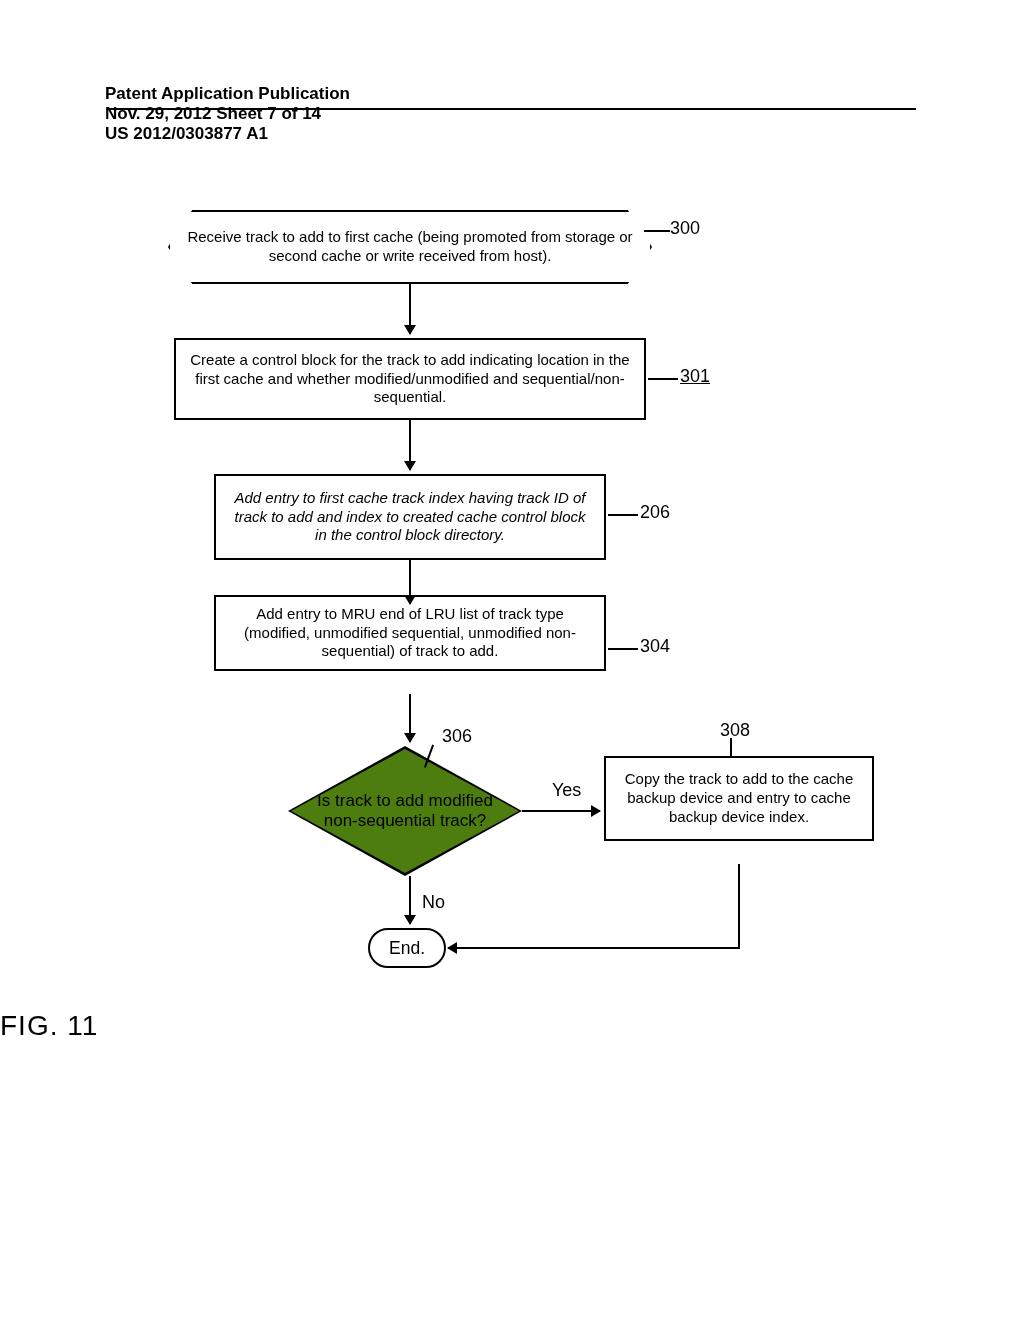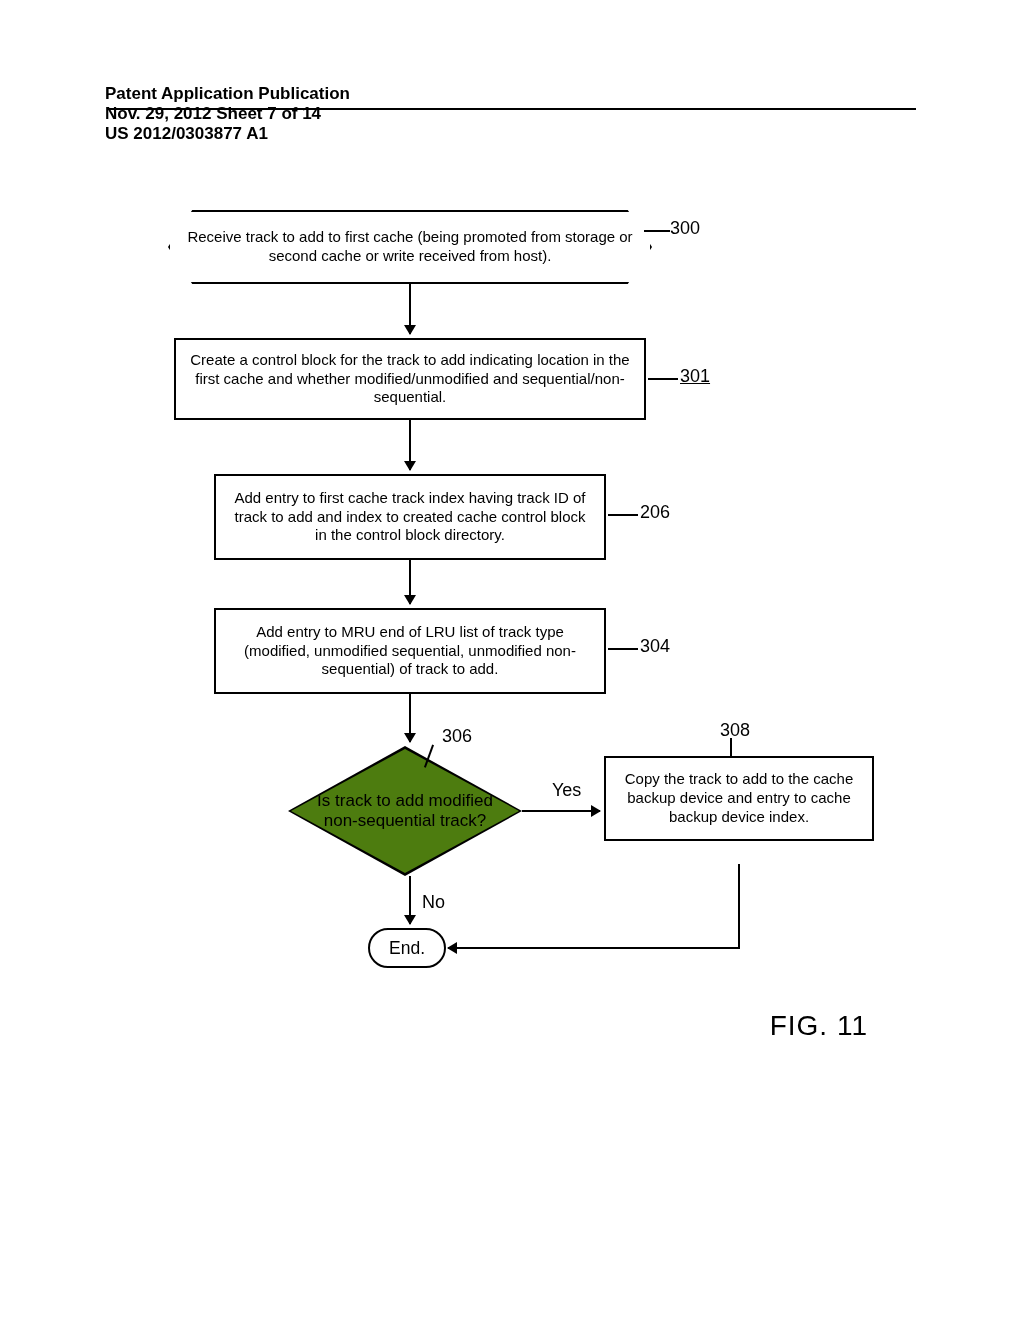--- a/index.html
+++ b/index.html
@@ -60,22 +60,22 @@
     height: 74px;
     border: 2.5px solid #000;
     clip-path: polygon(5% 0, 95% 0, 100% 50%, 95% 100%, 5% 100%, 0 50%);
   }
 
   
   .rect {
     border: 2.5px solid #000;
   }
   .r301 { left: 174px; top: 128px; width: 472px; height: 82px; }
-  .r302 { left: 214px; top: 264px; width: 392px; height: 86px; }
-  .r304 { left: 214px; top: 398px; width: 392px; height: 86px; }
+  .r302 { left: 214px; top: 264px; width: 392px; height: 86px; font-style: italic; }
+  .r304 { left: 214px; top: 385px; width: 392px; height: 76px; }
   .r308 { left: 604px; top: 546px; width: 270px; height: 85px; }
 
   
   .diamond-wrap {
     position: absolute;
     left: 288px;
     top: 536px;
     width: 234px;
     height: 130px;
   }
@@ -171,21 +171,21 @@
   .leader {
     position: absolute;
     background: #000;
   }
 
   .fig-caption {
     position: absolute;
     left: 0;
     width: 868px;
     top: 800px;
-    text-align: right;
+    text-align: left;
     font-size: 28px;
     letter-spacing: 1px;
   }
 </style>
 </head>
 <body>
 
 <div class="header">
   <span class="left">Patent Application Publication</span>
   <span class="mid">Nov. 29, 2012  Sheet 7 of 14</span>

